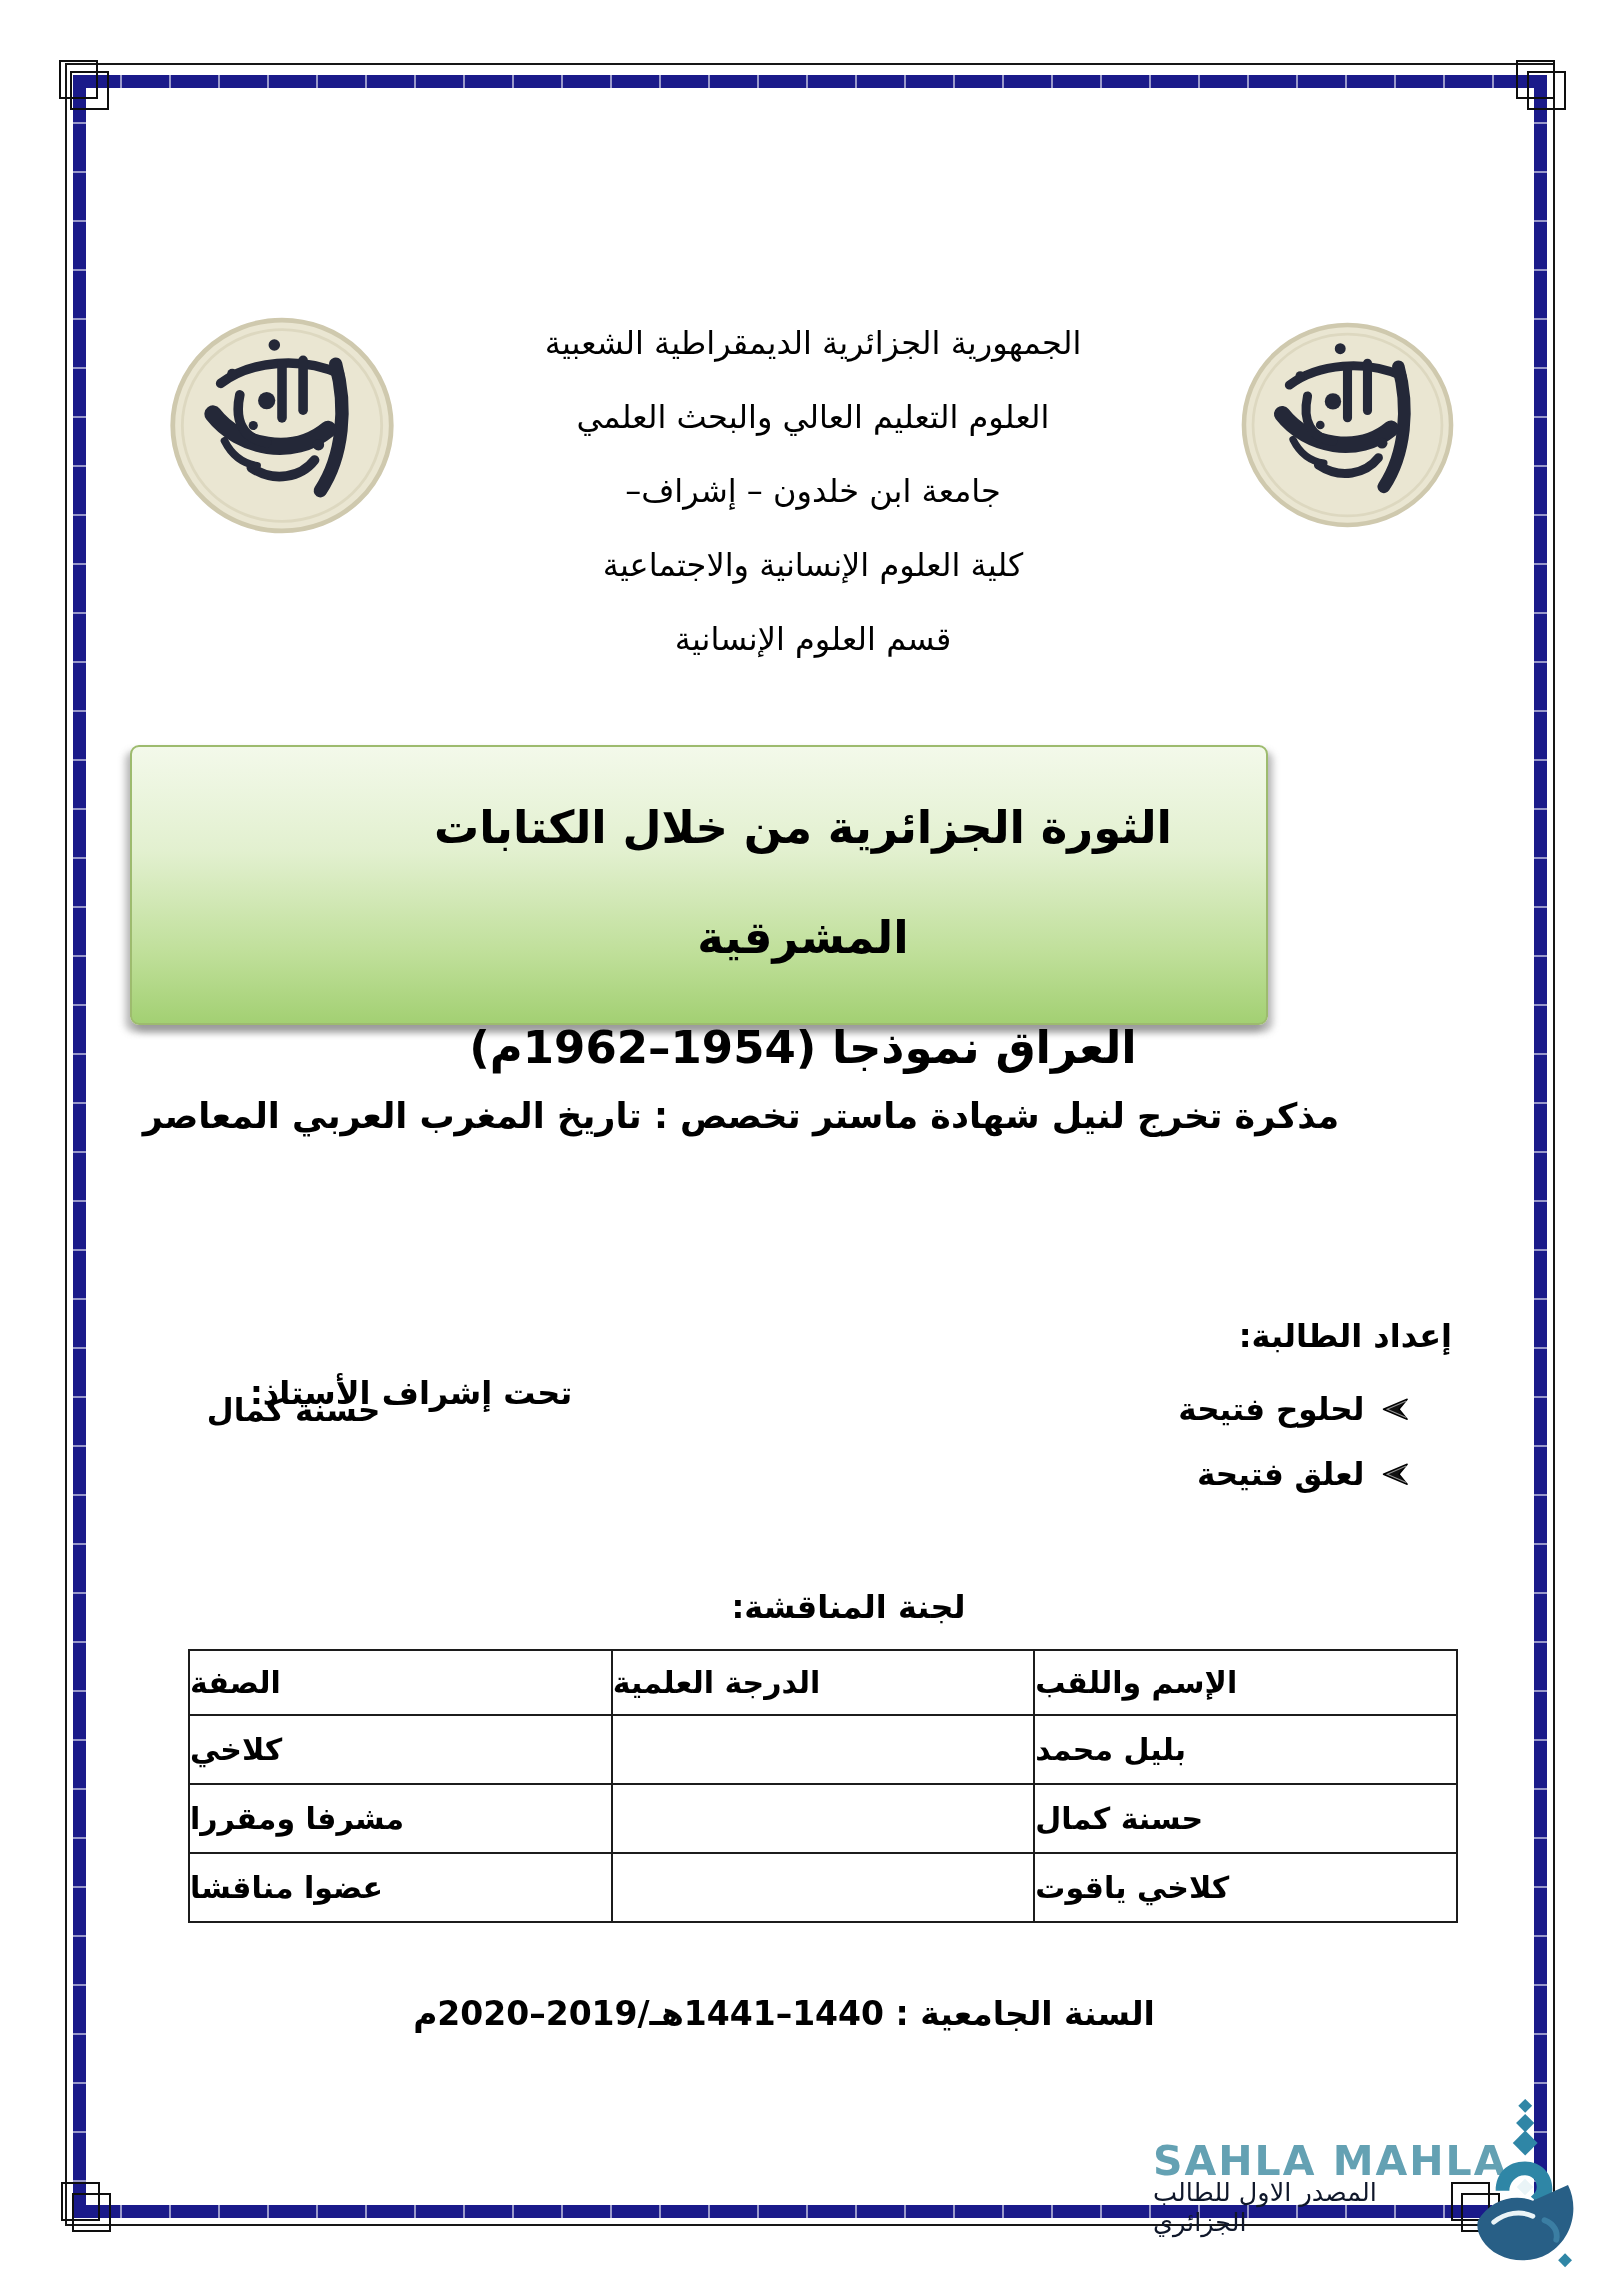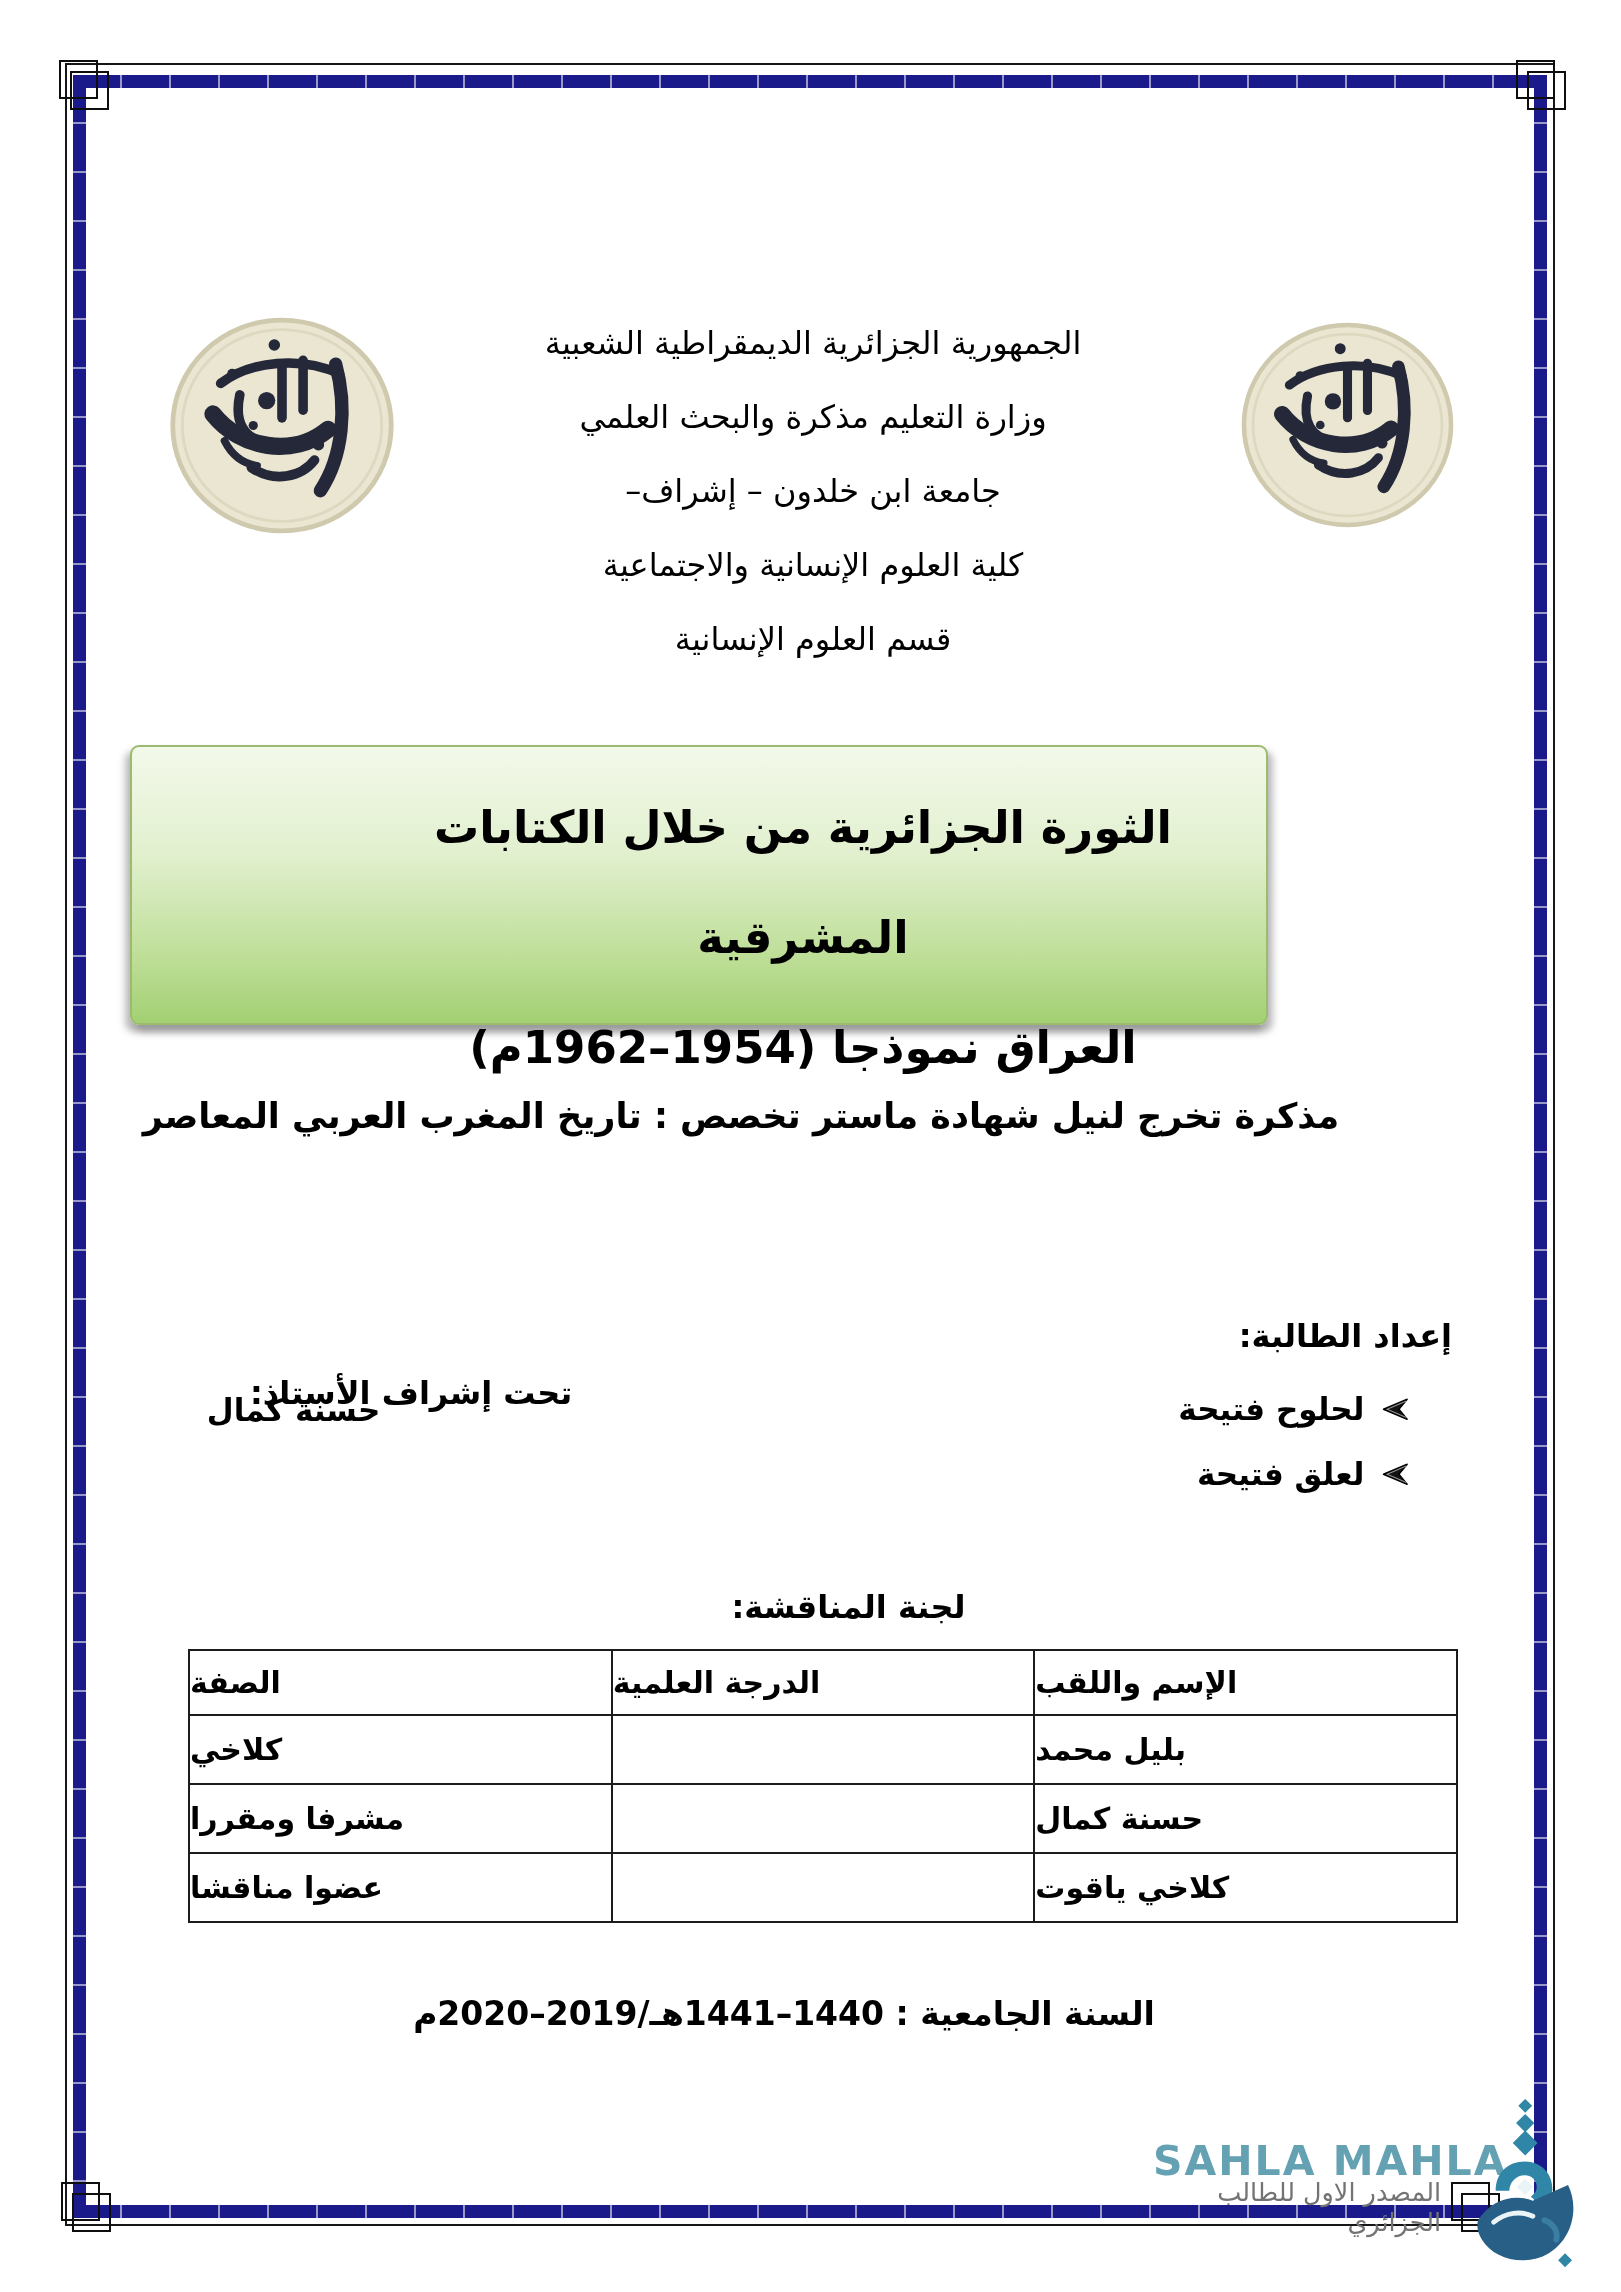--- a/index.html
+++ b/index.html
@@ -79,22 +79,22 @@
   
   .year{position:absolute;left:0;top:1994px;width:1568px;text-align:center;direction:rtl;font-size:33px;font-weight:bold;}
   
   .wm-brand{
     position:absolute;left:1153px;top:2137px;
     font-size:41px;font-weight:bold;letter-spacing:2px;
     color:#64a1b3;font-family:"DejaVu Sans", sans-serif;
   }
   .wm-tagline{
     position:absolute;left:1153px;top:2177px;width:288px;
-    text-align:right;direction:rtl;
-    font-size:25.5px;color:#737373;
+    text-align:left;direction:rtl;
+    font-size:25.5px;color:#0f172a;
   }
   .wm-icon{position:absolute;left:1466px;top:2099px;}
 </style>
 </head>
 <body>
 
 <div class="page">
 
   <div class="b-outer"></div>
   <div class="band h band-top"></div>
@@ -134,21 +134,21 @@
       </g>
     </defs>
     <use href="#sealg"></use>
   </svg>
   <svg class="seal" style="left:1237px;top:316px;" width="221" height="218" viewBox="0 0 120 120">
     <use href="#sealg"></use>
   </svg>
 
   <div class="header">
     <div>الجمهورية الجزائرية الديمقراطية الشعبية</div>
-    <div>وزارة التعليم مذكرة والبحث العلمي</div>
+    <div>العلوم التعليم العالي والبحث العلمي</div>
     <div>جامعة ابن خلدون – إشراف–</div>
     <div>كلية العلوم الإنسانية والاجتماعية</div>
     <div>قسم العلوم الإنسانية</div>
   </div>
 
   <div class="title-box">
     <div class="inner">
       <div>الثورة الجزائرية من خلال الكتابات المشرقية</div>
       <div>العراق نموذجا (1954–1962م)</div>
     </div>

